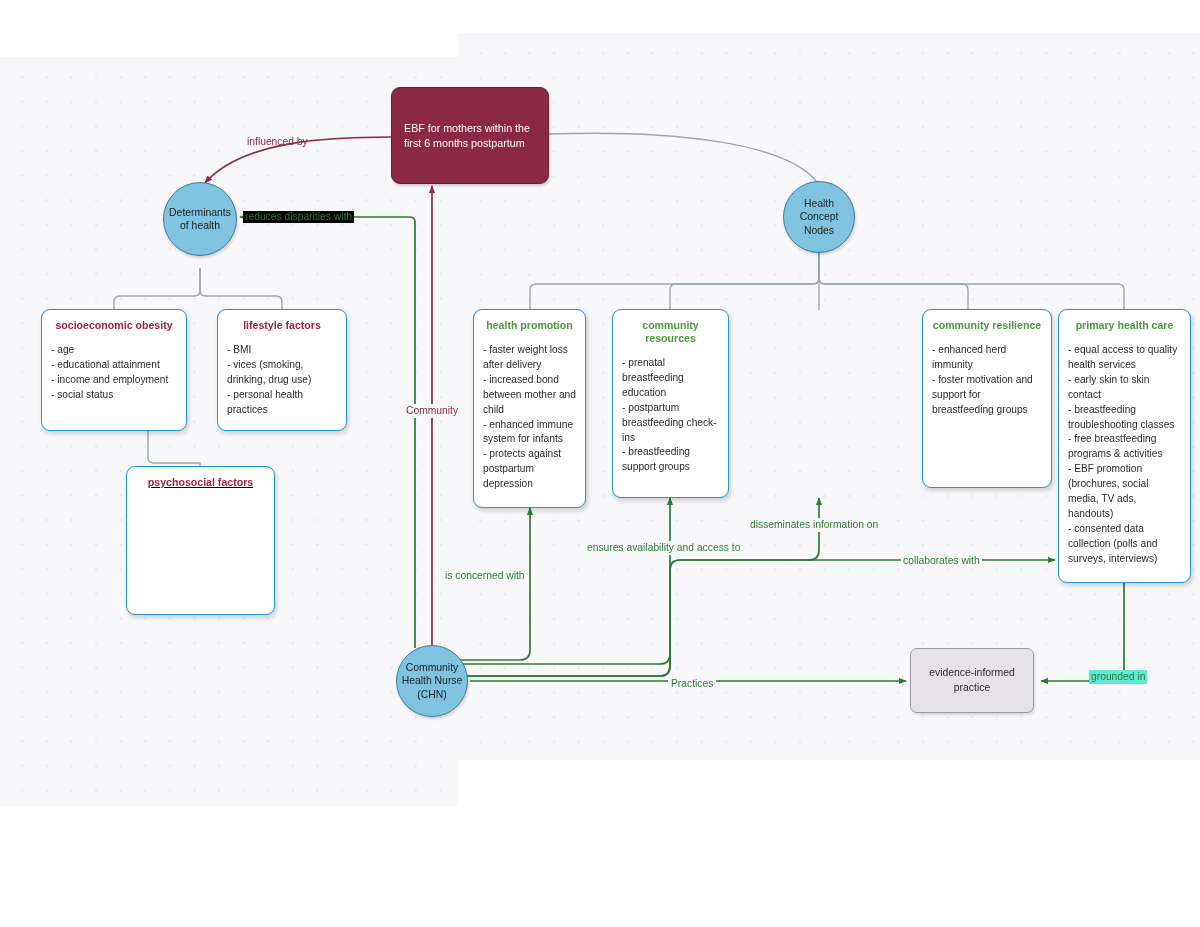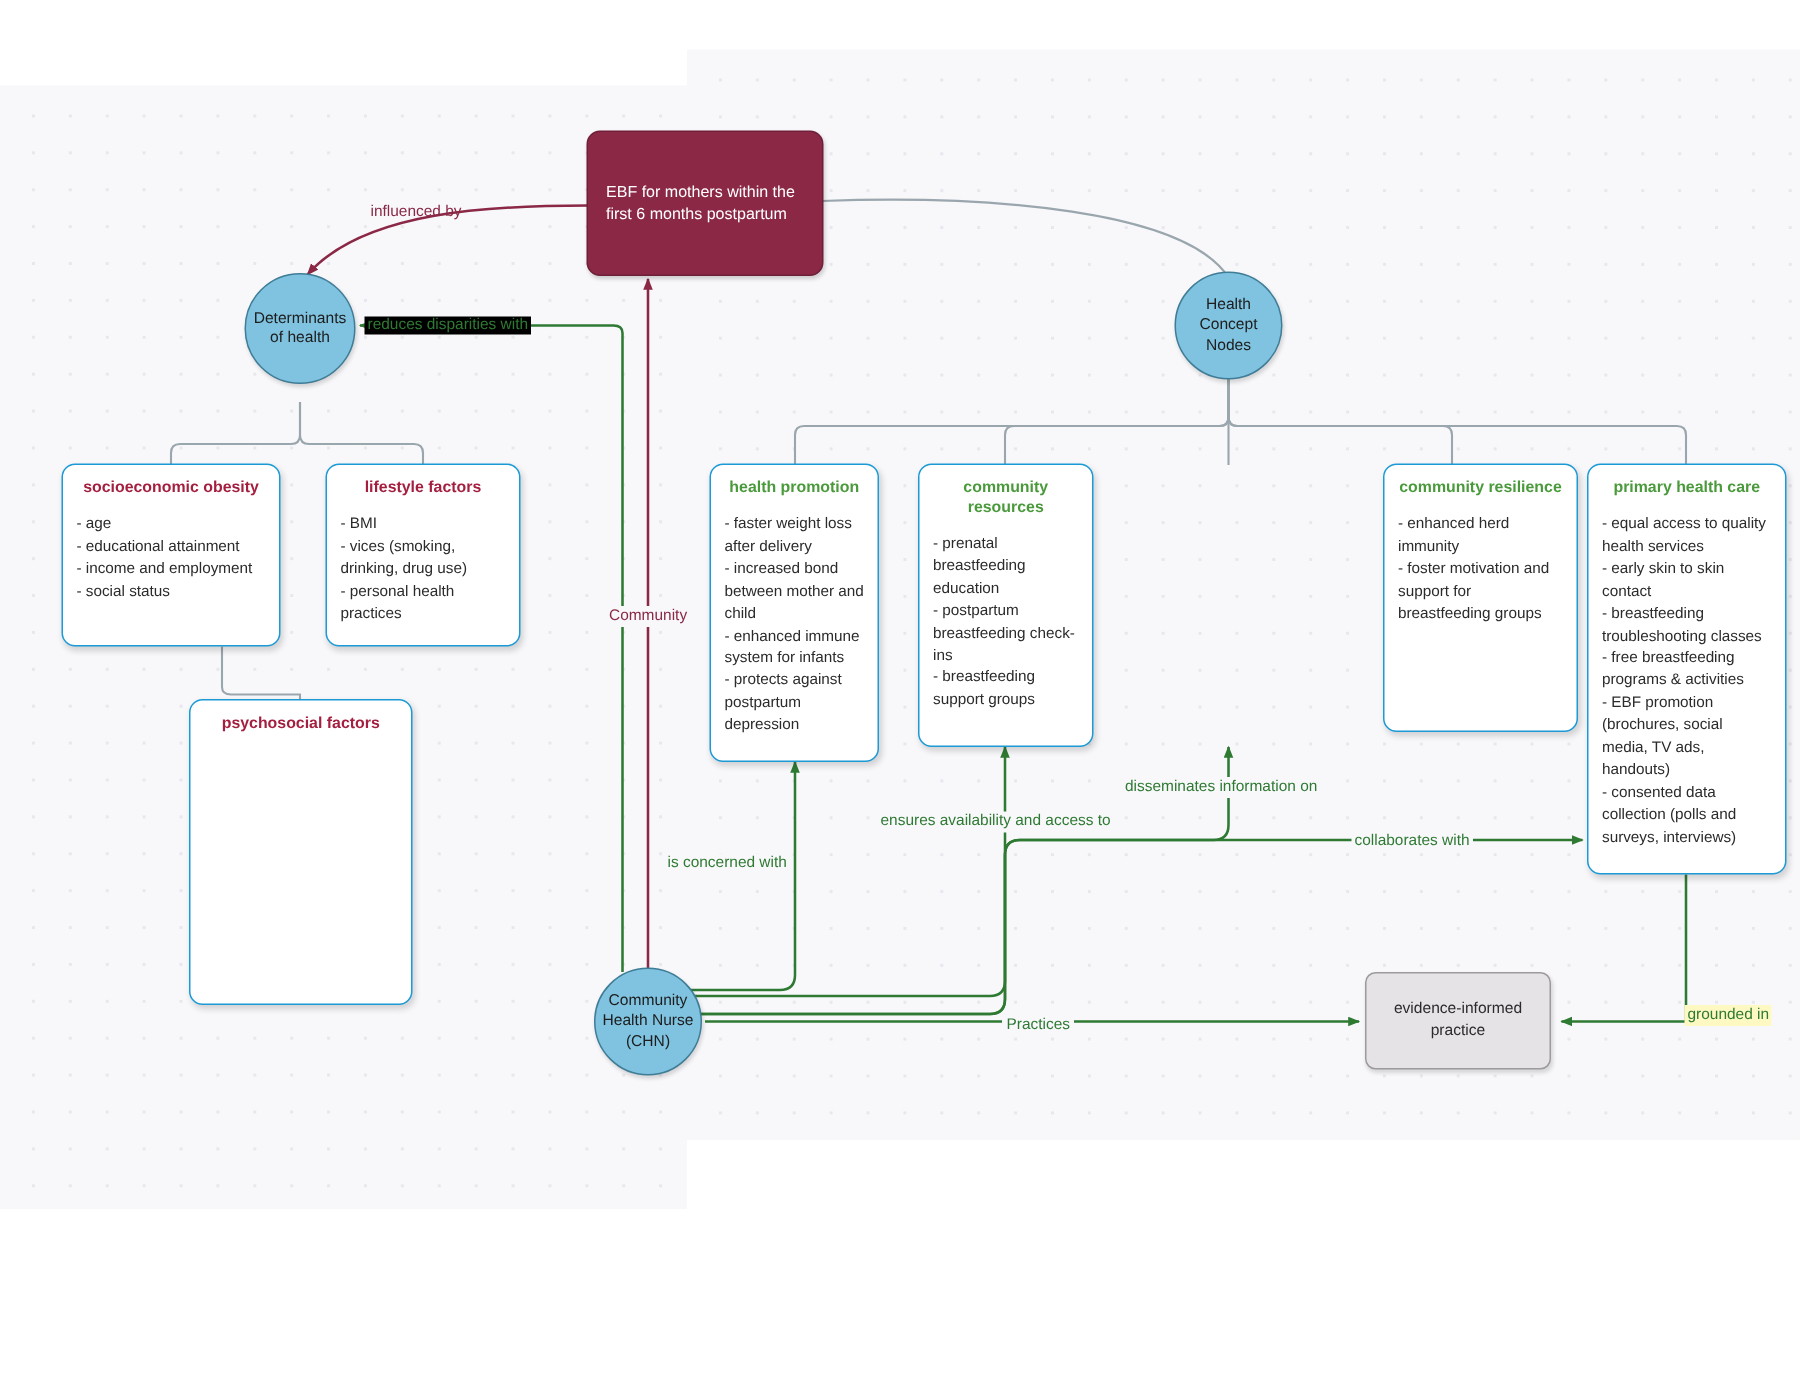--- a/index.html
+++ b/index.html
@@ -138,21 +138,21 @@
   <div class="edge-label lab-green" style="left:443px;top:569px;background:#f8f8fb;padding:1px 2px;">is concerned with</div>
 
   <div class="edge-label lab-green" style="left:585px;top:541px;background:#f8f8fb;padding:1px 2px;">ensures availability and access to</div>
 
   <div class="edge-label lab-green" style="left:748px;top:518px;background:#f8f8fb;padding:1px 2px;">disseminates information on</div>
 
   <div class="edge-label lab-green" style="left:901px;top:554px;background:#f8f8fb;padding:1px 2px;">collaborates with</div>
 
   <div class="edge-label lab-green" style="left:668px;top:677px;background:#f8f8fb;padding:1px 3px;">Practices</div>
 
-  <div class="edge-label lab-green" style="left:1123px;top:670px;background:#fef9c3;padding:1px 2px;">grounded in</div>
+  <div class="edge-label lab-green" style="left:1089px;top:670px;background:#5eead4;padding:1px 2px;">grounded in</div>
 
   <div class="node goal-box" style="left:391px;top:87px;width:158px;height:97px;">
     <span>EBF for mothers within the first 6 months postpartum</span>
   </div>
 
   <div class="node circle" style="left:163px;top:182px;width:74px;height:74px;">
     <span>Determinants of health</span>
   </div>
 
   <div class="node circle" style="left:783px;top:181px;width:72px;height:72px;">
@@ -179,21 +179,21 @@
 
   <div class="node card red" style="left:217px;top:309px;width:130px;height:122px;">
     <span class="card-title">lifestyle factors</span>
     <ul>
       <li>- BMI</li>
       <li>- vices (smoking, drinking, drug use)</li>
       <li>- personal health practices</li>
     </ul>
   </div>
 
-  <div class="node card red" style="left:126px;top:466px;width:149px;height:204px;">
+  <div class="node card red" style="left:126px;top:466px;width:149px;height:149px;text-decoration:underline;">
     <span class="card-title">psychosocial factors</span>
   </div>
 
   <div class="node card green" style="left:473px;top:309px;width:113px;height:199px;">
     <span class="card-title">health promotion</span>
     <ul>
       <li>- faster weight loss after delivery</li>
       <li>- increased bond between mother and child</li>
       <li>- enhanced immune system for infants</li>
       <li>- protects against postpartum depression</li>

